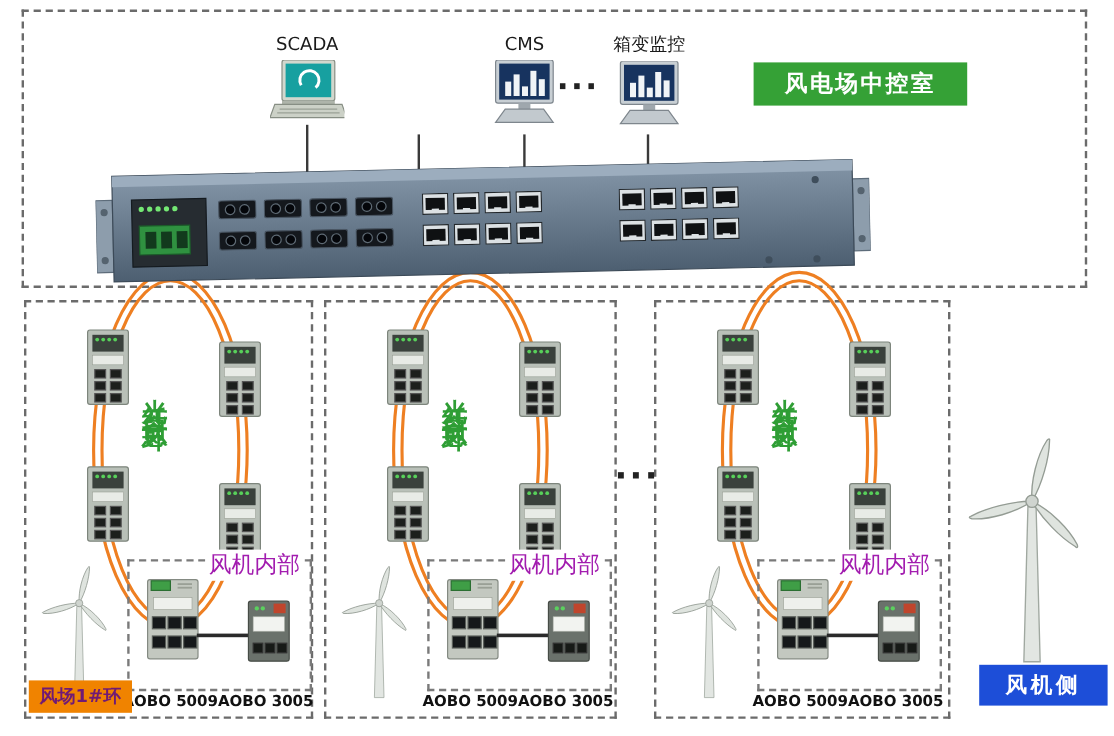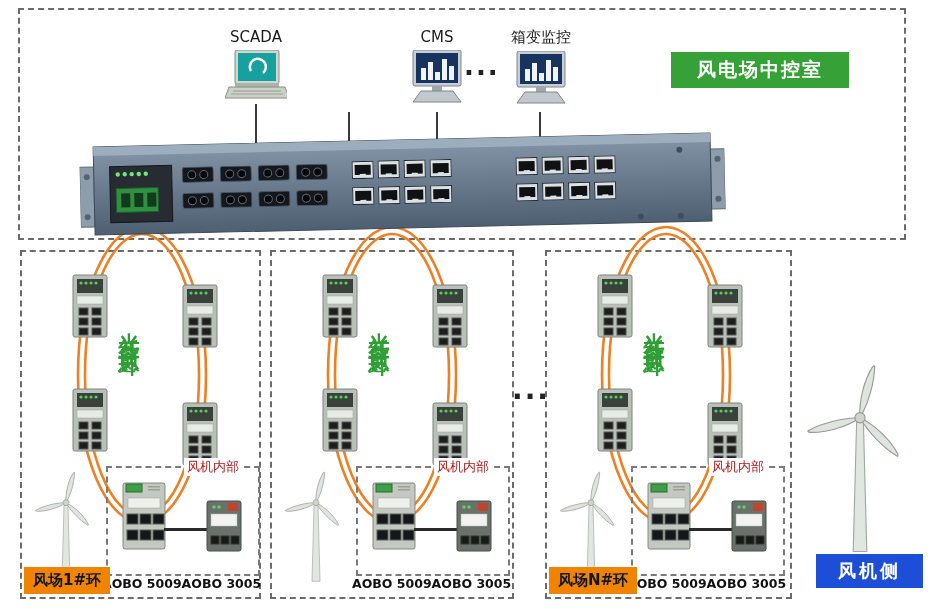--- a/index.html
+++ b/index.html
@@ -13,46 +13,46 @@
   .sec.s2{left:270px;width:240px;}
   .sec.s3{left:545px;width:243px;}
 
   
   .ws{position:absolute;text-align:center;z-index:3;}
   .ws-label{font-size:15px;color:#1a1a1a;margin-bottom:4px;white-space:nowrap;}
   .dots-top{position:absolute;left:464px;top:58px;font-size:26px;font-weight:bold;color:#222;z-index:3;letter-spacing:2px;}
   .dots-mid{position:absolute;left:512px;top:380px;font-size:28px;font-weight:bold;color:#222;z-index:3;letter-spacing:2px;}
 
   .room-label{position:absolute;left:628px;top:52px;background:#35a136;color:#fff;
-    font-size:19px;font-weight:bold;padding:5px 26px;z-index:3;letter-spacing:2px;margin-left:43px;}
+    font-size:19px;font-weight:bold;padding:5px 26px;z-index:3;letter-spacing:2px;}
 
   
   .core-switch{position:absolute;left:80px;top:136px;width:645px;height:94px;z-index:2;
     transform:rotate(-1.3deg);}
 
   
   .wires{position:absolute;left:0;top:0;width:928px;height:613px;z-index:1;pointer-events:none;}
 
   
   .indsw{position:absolute;width:36px;height:64px;z-index:2;}
   .sw-tl{left:50px;top:22px;} .sw-tr{left:160px;top:32px;}
   .sw-bl{left:50px;top:136px;} .sw-br{left:160px;top:150px;}
   .fiber-label{position:absolute;left:96px;top:64px;z-index:2;color:#2f9e35;font-weight:bold;
     font-size:21px;writing-mode:vertical-rl;text-orientation:upright;letter-spacing:6px;line-height:1;}
   .small-turbine{position:absolute;left:4px;top:214px;width:80px;height:118px;z-index:3;}
   .inner-box{position:absolute;left:84px;top:214px;width:150px;height:106px;
     border:2px dashed #7a7a7a;z-index:2;}
-  .inner-label{position:absolute;right:16px;top:-10px;background:#fff;padding:0 3px;
-    font-size:13px;color:#b91c1c;white-space:nowrap;}
+  .inner-label{position:absolute;right:5px;top:-10px;background:#fff;padding:0 3px;
+    font-size:19px;color:#a21caf;white-space:nowrap;}
   .aobo5009{position:absolute;left:14px;top:14px;width:44px;height:68px;}
   .aobo3005{position:absolute;left:98px;top:32px;width:36px;height:52px;}
   .dev-link{position:absolute;left:56px;top:60px;width:44px;height:3px;background:#2a2a2a;}
   .dev-labels{position:absolute;left:80px;top:324px;width:158px;display:flex;
     justify-content:space-between;z-index:2;font-size:12.5px;font-weight:600;color:#111;white-space:nowrap;}
-  .ring-name{position:absolute;left:2px;bottom:3px;background:#f08300;color:#0f172a;
+  .ring-name{position:absolute;left:2px;bottom:3px;background:#f08300;color:#701a75;
     font-size:15px;font-weight:bold;padding:4px 9px;z-index:3;white-space:nowrap;}
 
   
   .big-turbine{position:absolute;left:792px;top:356px;width:136px;height:200px;z-index:2;}
   .side-label{position:absolute;left:816px;top:554px;background:#1d4ed8;color:#fff;
     font-size:18px;font-weight:bold;padding:5px 22px;z-index:3;letter-spacing:3px;}
 </style>
 </head>
 <body>
 
@@ -330,21 +330,20 @@
         </svg>
       <div class="dev-link"></div>
       <svg class="aobo3005">
           <use href="#sym-aobo3005" width="36" height="52"></use>
         </svg>
     </div>
     <div class="dev-labels">
       <span>AOBO 5009</span>
       <span>AOBO 3005</span>
     </div>
-    <div class="ring-name">风场N#环</div>
   </div>
 
   <svg class="big-turbine" viewBox="0 0 120 170" preserveAspectRatio="xMidYMax meet">
       <use href="#sym-turbine" width="120" height="170"></use>
     </svg>
   <div class="side-label">风机侧</div>
 
 </div>
 
 </body></html>

